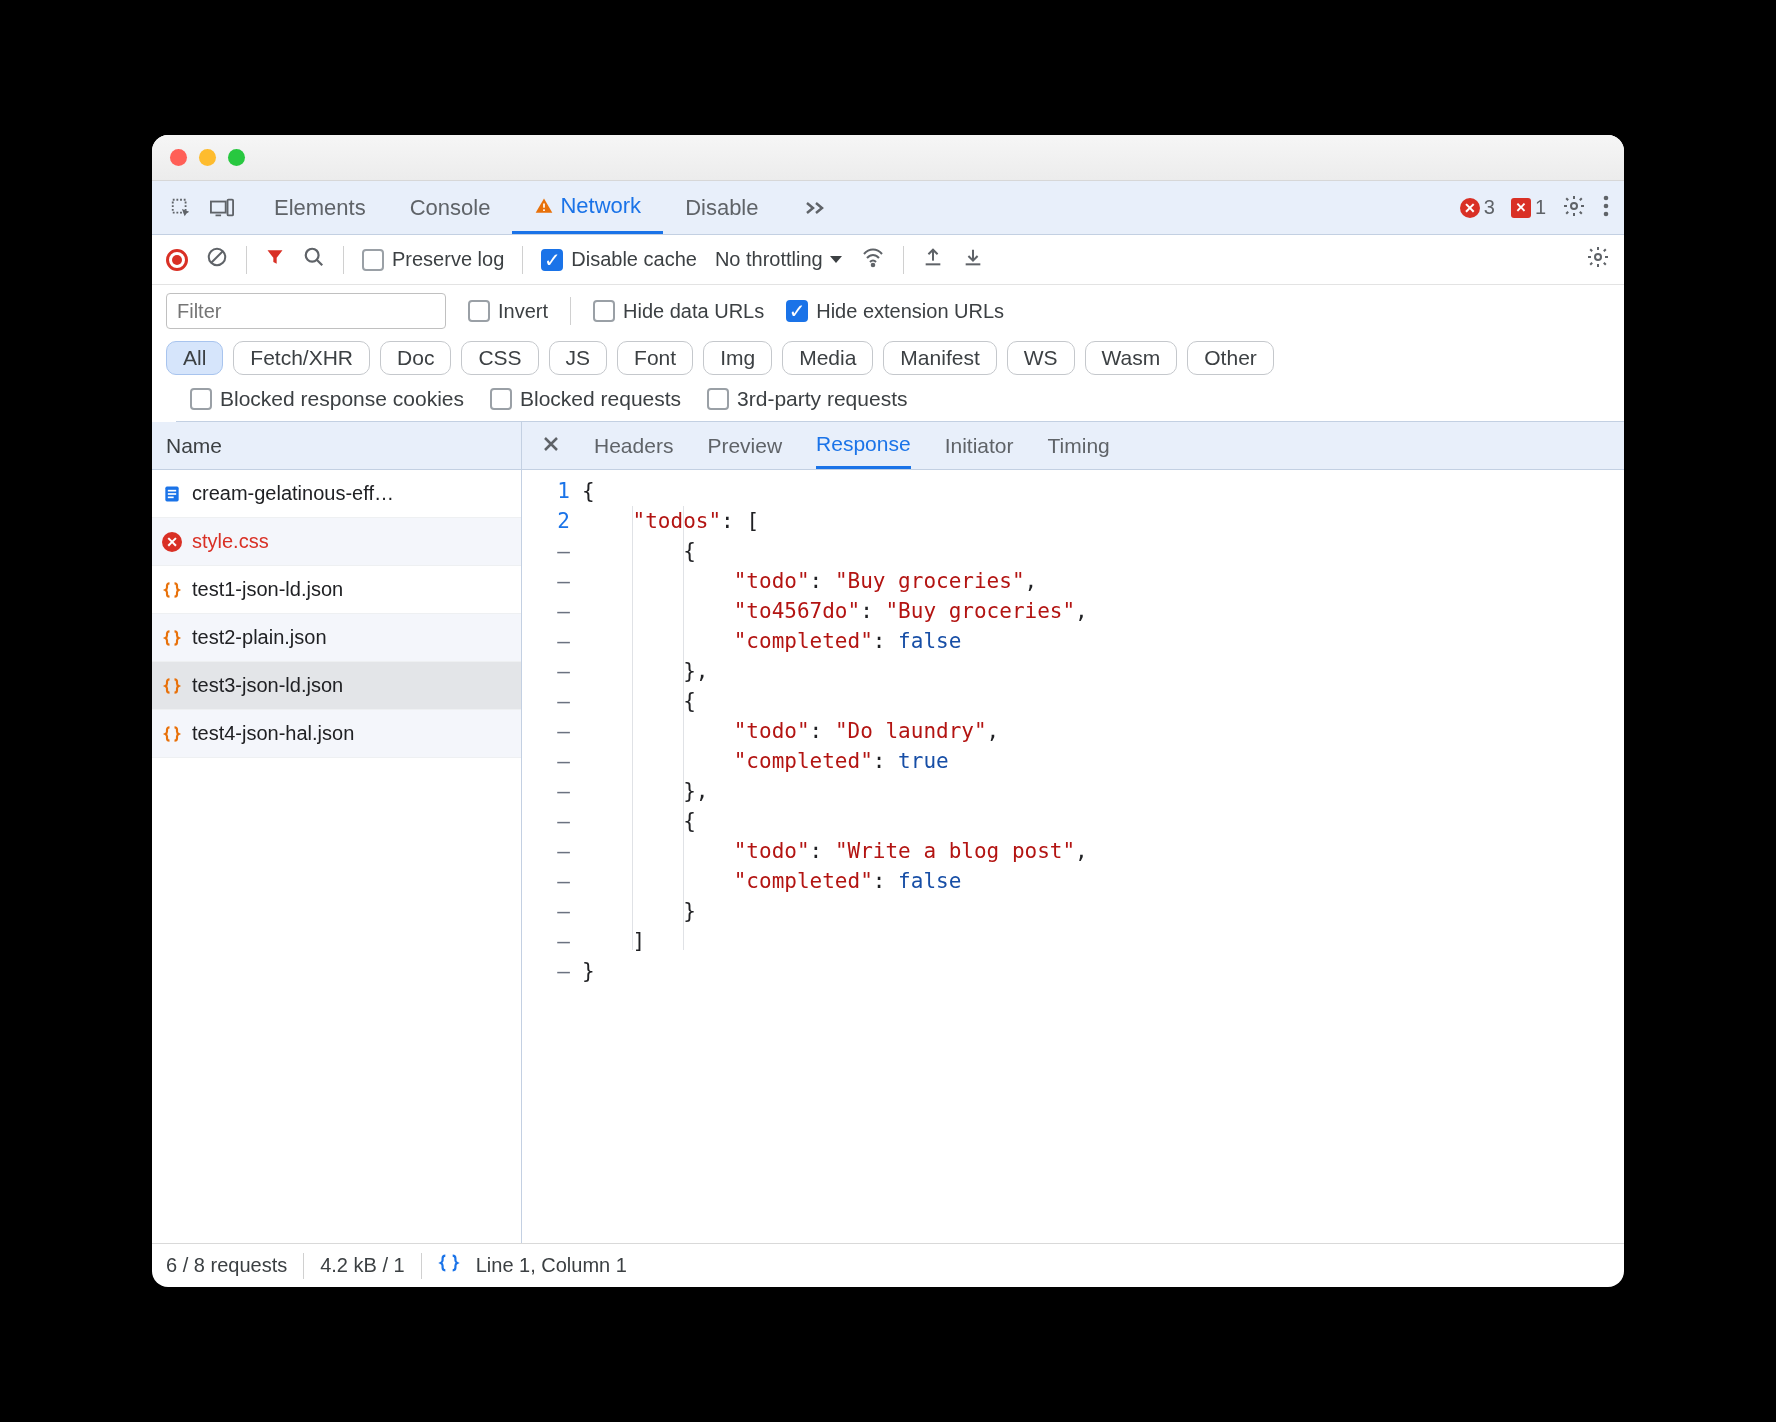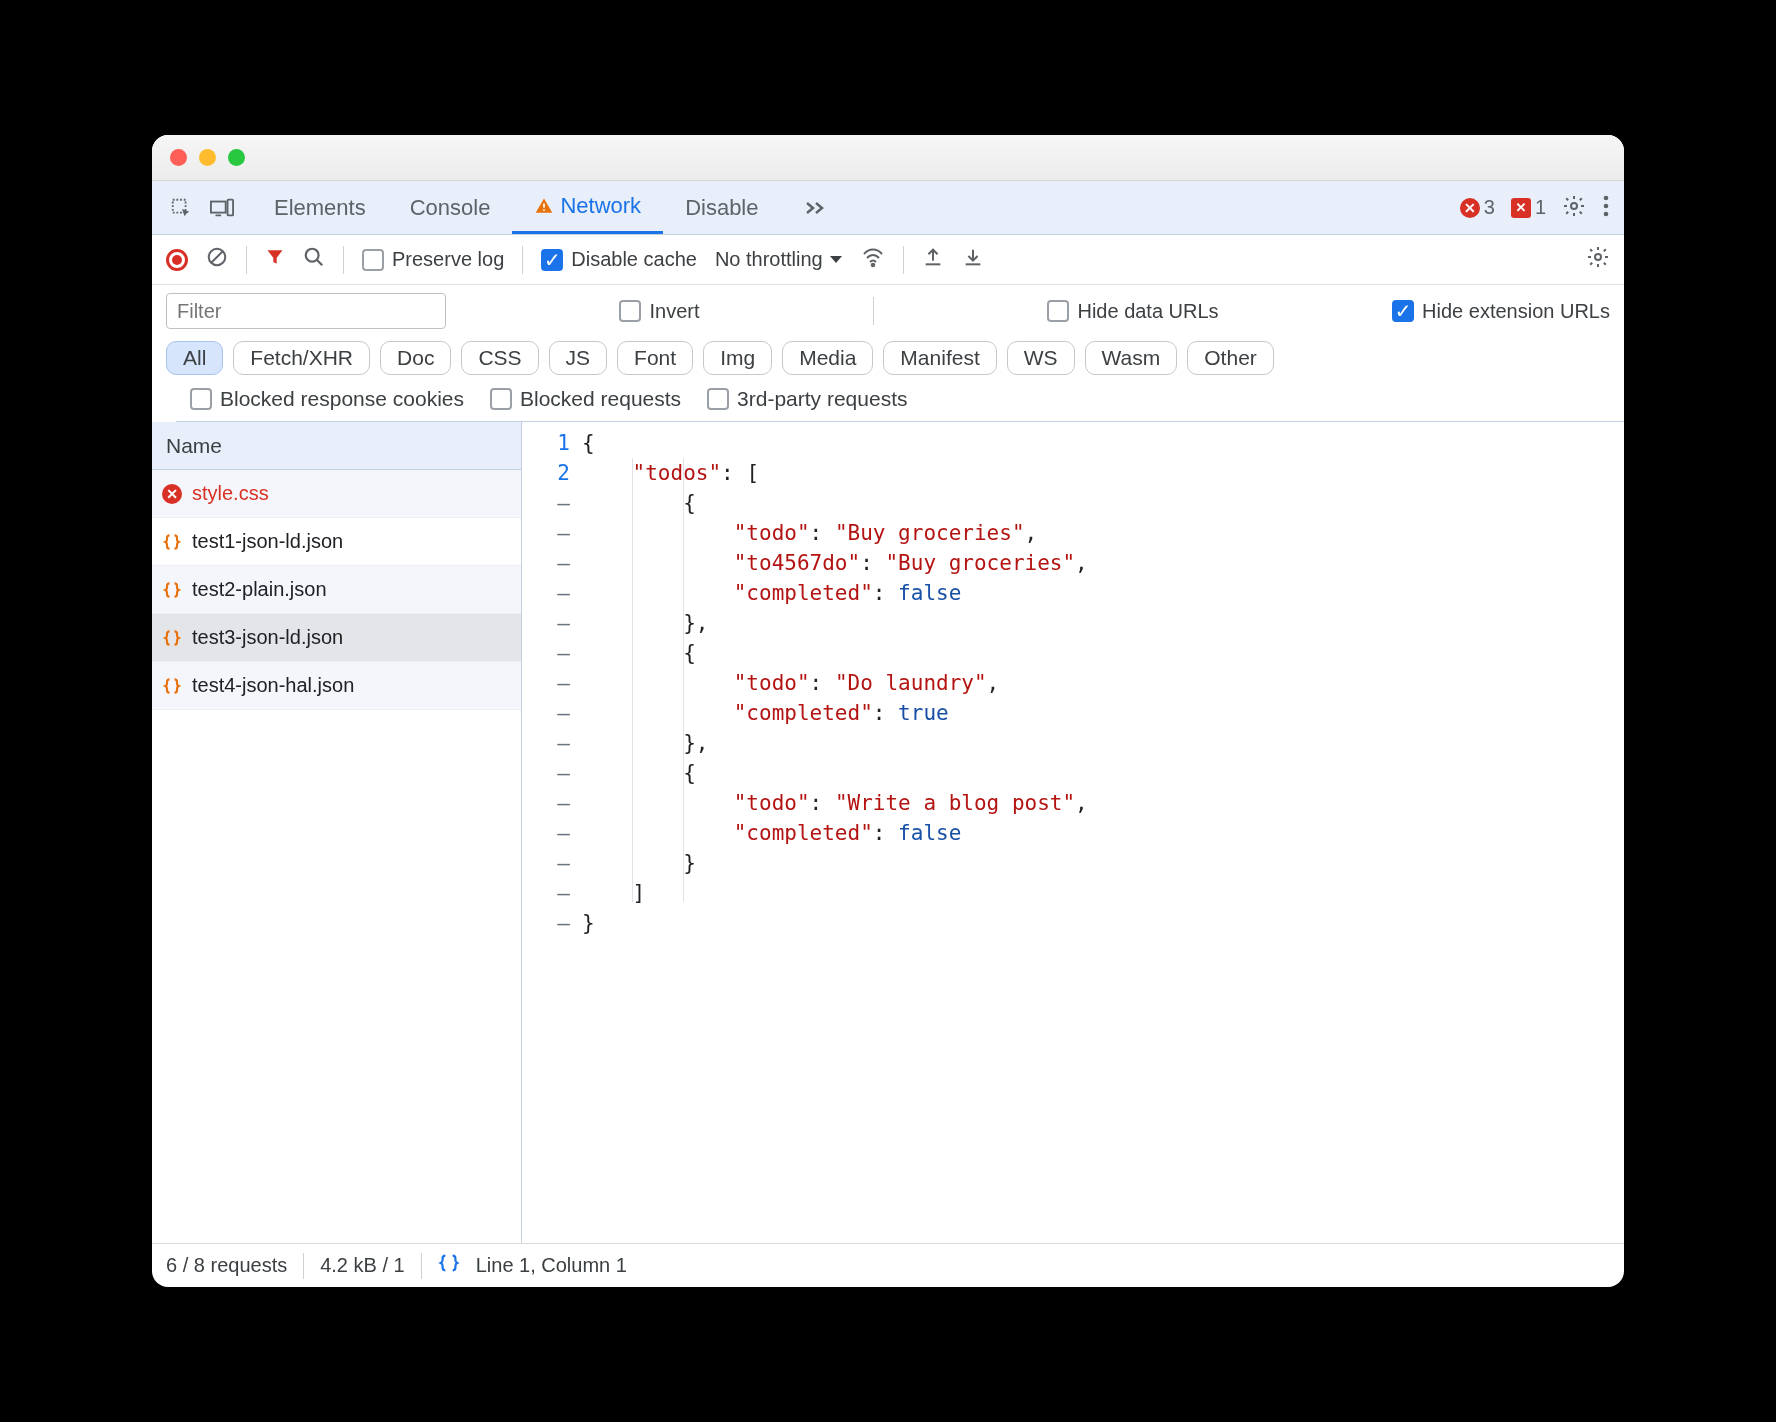--- a/index.html
+++ b/index.html
@@ -96,21 +96,20 @@
 .cb.checked{background:#1a73e8;border-color:#1a73e8;color:#fff;}
 .throttle{display:flex;align-items:center;gap:6px;}
 .netcond svg,.upload svg,.download svg,.gear2 svg{color:#5f6368;}
 .toolbar1 .spacer{flex:1;}
 
 .toolbar2{
   padding: 8px 14px;
   display:flex; align-items:center; gap:22px;
   font-size:20px; color:#3c4043;
   flex-wrap:wrap;
-  justify-content:space-between;
 }
 .filterinput{
   width:280px;height:36px;border:1px solid #c0c0c0;border-radius:4px;padding:0 10px;font-size:20px;color:#9aa0a6;
 }
 
 .filterpills{
   padding: 4px 14px 10px;
   display:flex; gap:10px; flex-wrap:wrap;
 }
 .pill{
@@ -365,20 +364,31 @@
     <span class="cbwrap">
         <span class="cb"></span>
         <span>3rd-party requests</span>
       </span>
   </div>
 
   <div class="main">
     <div class="leftpane">
       <div class="hdr">Name</div>
       <div id="reqlist">
+          <div class="reqrow">
+            <span class="ic ic-doc">
+              <svg width="20" height="20" viewBox="0 0 24 24" fill="currentColor">
+                <rect x="4" y="3" width="16" height="18" rx="2"></rect>
+                <rect x="7" y="7" width="10" height="2" fill="#fff"></rect>
+                <rect x="7" y="11" width="10" height="2" fill="#fff"></rect>
+                <rect x="7" y="15" width="7" height="2" fill="#fff"></rect>
+              </svg>
+            </span>
+            <span class="nm">cream-gelatinous-eff…</span>
+          </div>
           <div class="reqrow alt err">
             <span class="ic">
               <span class="ic-err">✕</span>
             </span>
             <span class="nm">style.css</span>
           </div>
           <div class="reqrow">
             <span class="ic ic-json">
               <svg width="20" height="20" viewBox="0 0 24 24" fill="none" stroke="currentColor" stroke-width="2.6">
                 <path d="M9 4c-2 0-3 1-3 3v2c0 2-2 3-2 3s2 1 2 3v2c0 2 1 3 3 3"></path>
@@ -410,20 +420,32 @@
               <svg width="20" height="20" viewBox="0 0 24 24" fill="none" stroke="currentColor" stroke-width="2.6">
                 <path d="M9 4c-2 0-3 1-3 3v2c0 2-2 3-2 3s2 1 2 3v2c0 2 1 3 3 3"></path>
                 <path d="M15 4c2 0 3 1 3 3v2c0 2 2 3 2 3s-2 1-2 3v2c0 2-1 3-3 3"></path>
               </svg>
             </span>
             <span class="nm">test4-json-hal.json</span>
           </div>
         </div>
     </div>
     <div class="rightpane">
+      <div class="detailtabs">
+        <span class="close">
+          <svg width="18" height="18" viewBox="0 0 18 18" stroke="currentColor" stroke-width="2.5">
+              <path d="M3 3l12 12M15 3L3 15"></path>
+            </svg>
+        </span>
+        <span class="dtab">Headers</span>
+        <span class="dtab">Preview</span>
+        <span class="dtab active">Response</span>
+        <span class="dtab">Initiator</span>
+        <span class="dtab">Timing</span>
+      </div>
       <div class="codearea">
         <div class="gutter" id="gutter">
             <div class="ln num">1</div>
             <div class="ln num">2</div>
             <div class="ln dash">–</div>
             <div class="ln dash">–</div>
             <div class="ln dash">–</div>
             <div class="ln dash">–</div>
             <div class="ln dash">–</div>
             <div class="ln dash">–</div>

